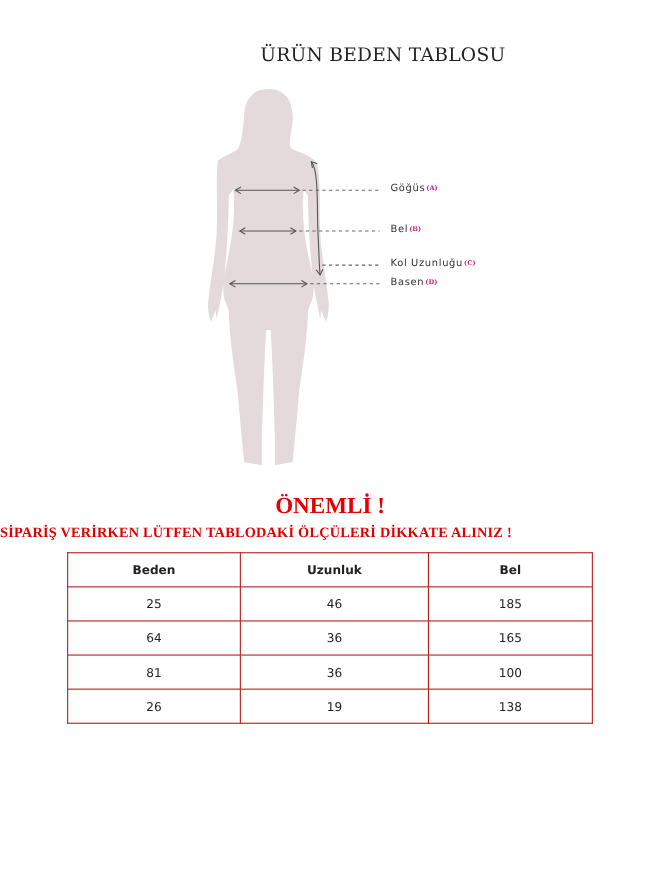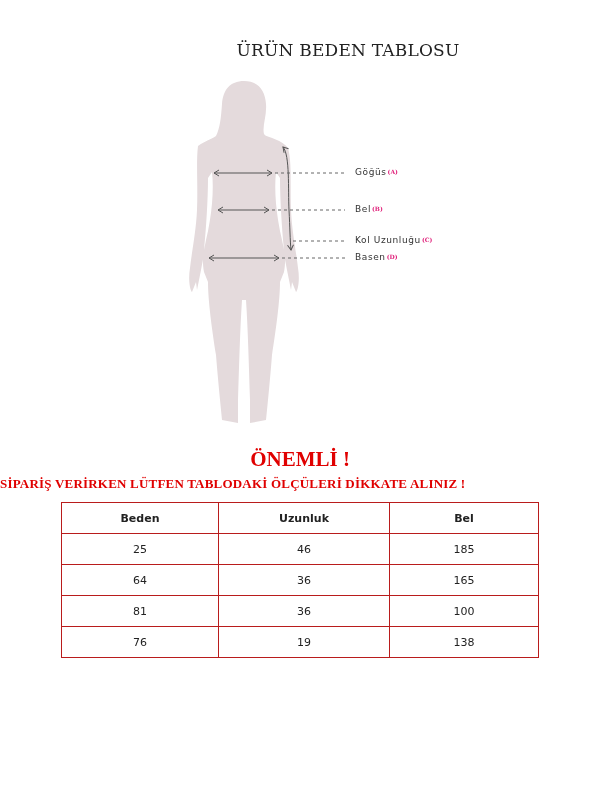--- a/index.html
+++ b/index.html
@@ -132,18 +132,18 @@
       <td>64</td>
       <td>36</td>
       <td>165</td>
     </tr>
     <tr>
       <td>81</td>
       <td>36</td>
       <td>100</td>
     </tr>
     <tr>
-      <td>76</td>
+      <td>26</td>
       <td>19</td>
       <td>138</td>
     </tr>
   </tbody>
 </table>
 
 </body></html>

